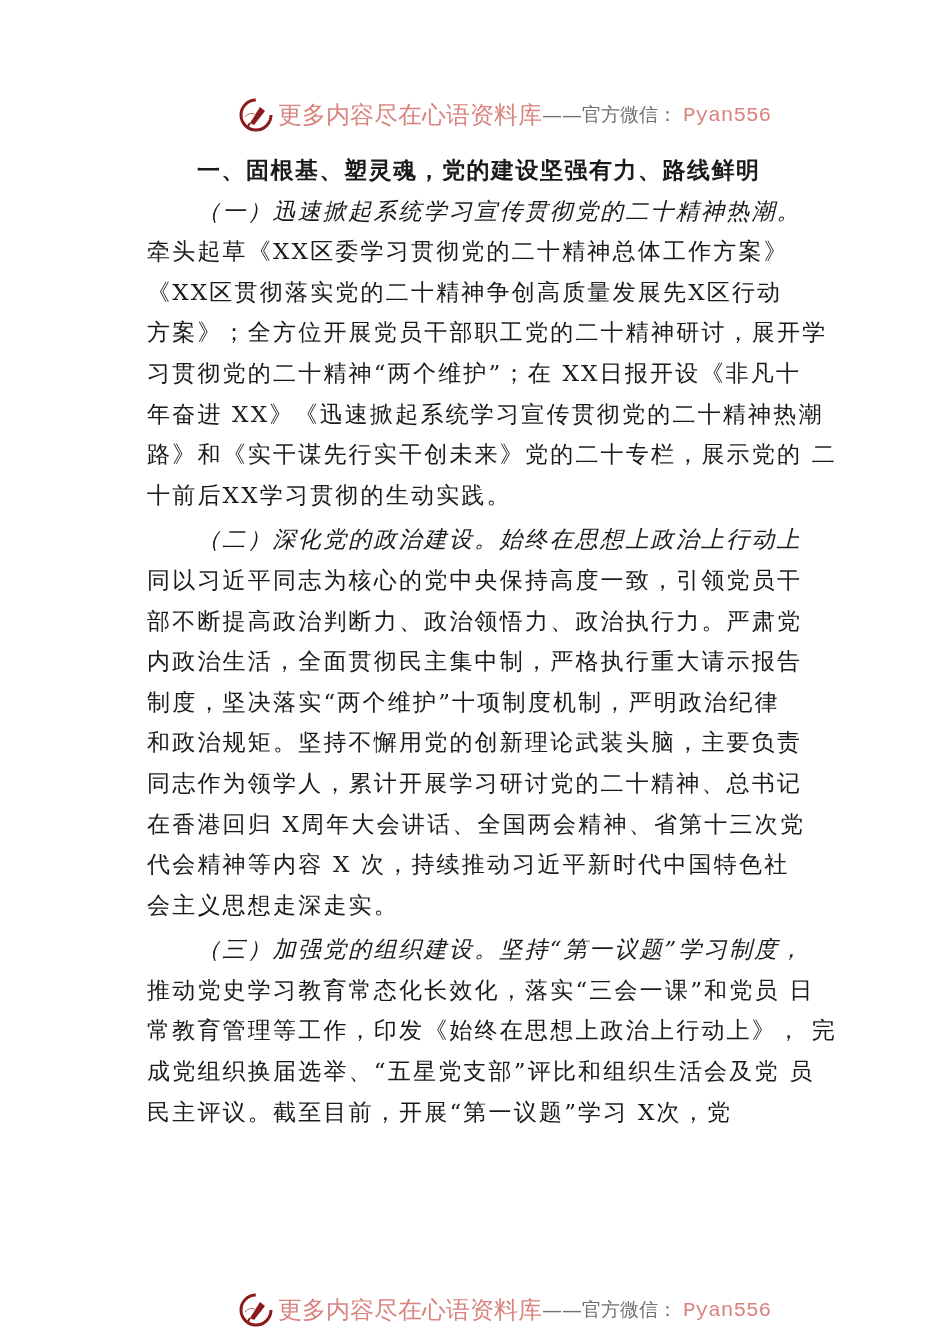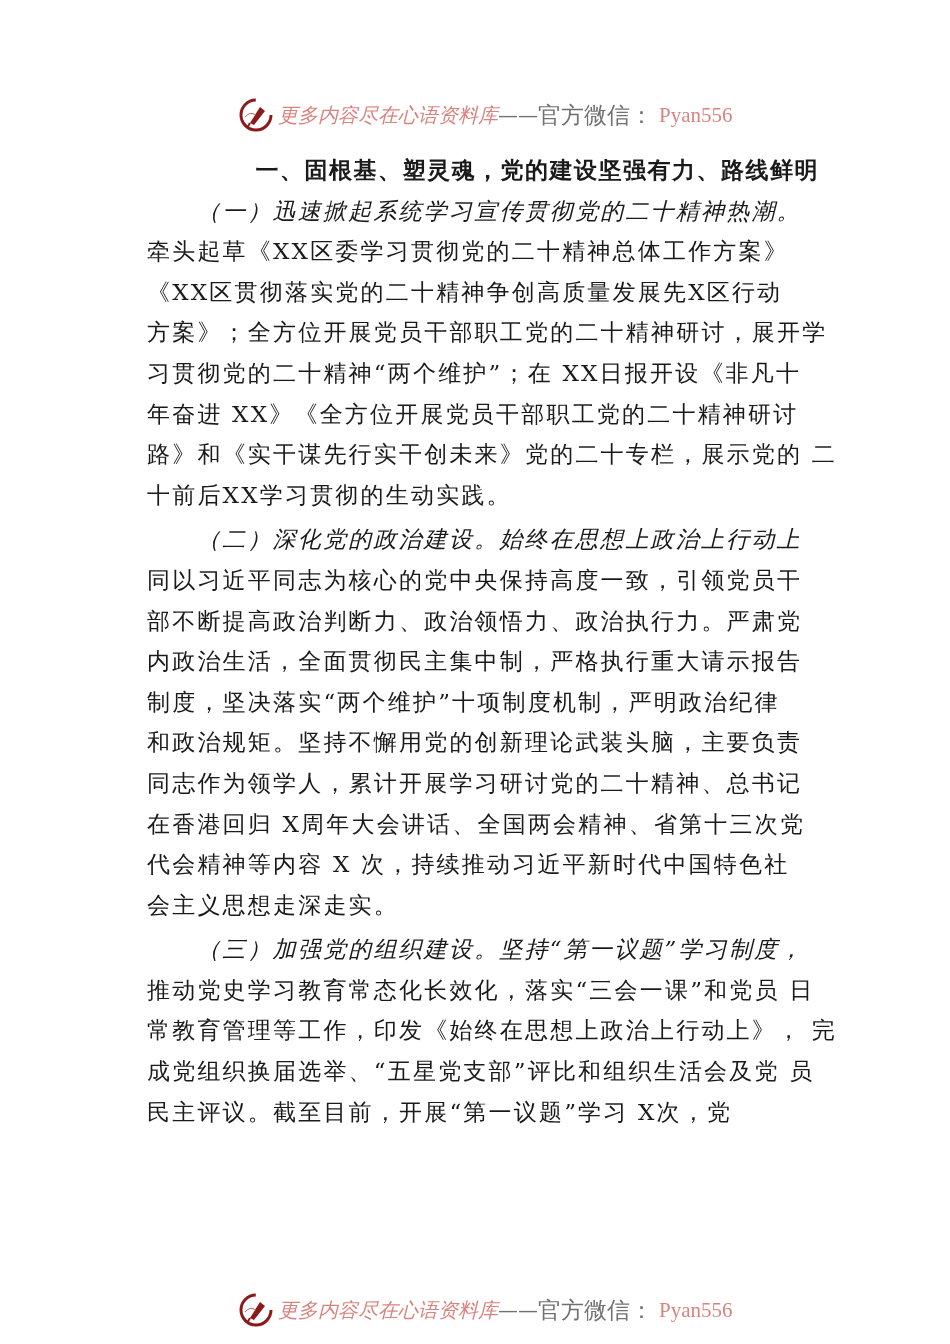--- a/index.html
+++ b/index.html
@@ -2,27 +2,27 @@
 <html><head>
   <meta charset="utf-8">
   <style>
     html, body { margin: 0; padding: 0; background: #ffffff; }
     body { width: 950px; height: 1344px; position: relative; overflow: hidden;
            font-family: "DejaVu Serif", "Liberation Serif", serif; color: #1a1a1a; }
     .banner { position: absolute; left: 238px; height: 40px; display: flex; align-items: center; white-space: nowrap; }
     .banner.top { top: 95px; }
     .banner.bottom { top: 1290px; }
     .logo { width: 36px; height: 36px; margin-right: 4px; }
-    .banner .brand { color: #d9837f; font-size: 20px; font-family: "DejaVu Serif", serif; letter-spacing: 0px; font-style: italic; }
+    .banner .brand { color: #d9837f; font-size: 24px; font-family: "DejaVu Serif", serif; letter-spacing: 0px; }
     .banner .dash { color: #707070; font-size: 20px; font-family: "DejaVu Sans", sans-serif; }
-    .banner .wx { color: #707070; font-size: 23px; font-family: "DejaVu Serif", serif; }
-    .banner .id { color: #d9837f; font-size: 21px; font-family: Liberation Serif, serif; margin-left: 6px; }
+    .banner .wx { color: #707070; font-size: 19px; font-family: "DejaVu Serif", serif; }
+    .banner .id { color: #d9837f; font-size: 21px; font-family: Liberation Mono, monospace; margin-left: 6px; }
     .content { position: absolute; left: 147px; top: 150px; width: 672px; }
     .line { height: 40.6px; line-height: 40.6px; font-size: 23px; white-space: nowrap; letter-spacing: 2.2px; overflow: visible; }
-    .line.heading { font-weight: bold; padding-left: 50px; letter-spacing: 1.5px; text-align: right; }
+    .line.heading { font-weight: bold; padding-left: 50px; letter-spacing: 1.5px; }
     .line.indent { padding-left: 50px; font-style: italic; }
     .gap { height: 4px; }
   </style>
 </head>
 <body>
 
 <div class="banner top">
   <svg class="logo" viewBox="0 0 36 36">
     <circle cx="18" cy="18" r="15" fill="none" stroke="#8b1a1a" stroke-width="3" stroke-dasharray="70 25"></circle>
     <path d="M12 26 L22 10 L27 14 L16 28 Z" fill="#8b1a1a"></path>
@@ -37,21 +37,21 @@
 
 <div class="content">
   <div class="line heading">一、固根基、塑灵魂，党的建设坚强有力、路线鲜明</div>
 
   <div>
     <div class="line indent">（一）迅速掀起系统学习宣传贯彻党的二十精神热潮。</div>
     <div class="line">牵头起草《XX区委学习贯彻党的二十精神总体工作方案》</div>
     <div class="line">《XX区贯彻落实党的二十精神争创高质量发展先X区行动</div>
     <div class="line">方案》；全方位开展党员干部职工党的二十精神研讨，展开学</div>
     <div class="line">习贯彻党的二十精神“两个维护”；在 XX日报开设《非凡十</div>
-    <div class="line">年奋进 XX》《全方位开展党员干部职工党的二十精神研讨</div>
+    <div class="line">年奋进 XX》《迅速掀起系统学习宣传贯彻党的二十精神热潮</div>
     <div class="line">路》和《实干谋先行实干创未来》党的二十专栏，展示党的 二</div>
     <div class="line">十前后XX学习贯彻的生动实践。</div>
   </div>
   <div class="gap"></div>
   <div>
     <div class="line indent">（二）深化党的政治建设。始终在思想上政治上行动上</div>
     <div class="line">同以习近平同志为核心的党中央保持高度一致，引领党员干</div>
     <div class="line">部不断提高政治判断力、政治领悟力、政治执行力。严肃党</div>
     <div class="line">内政治生活，全面贯彻民主集中制，严格执行重大请示报告</div>
     <div class="line">制度，坚决落实“两个维护”十项制度机制，严明政治纪律</div>

